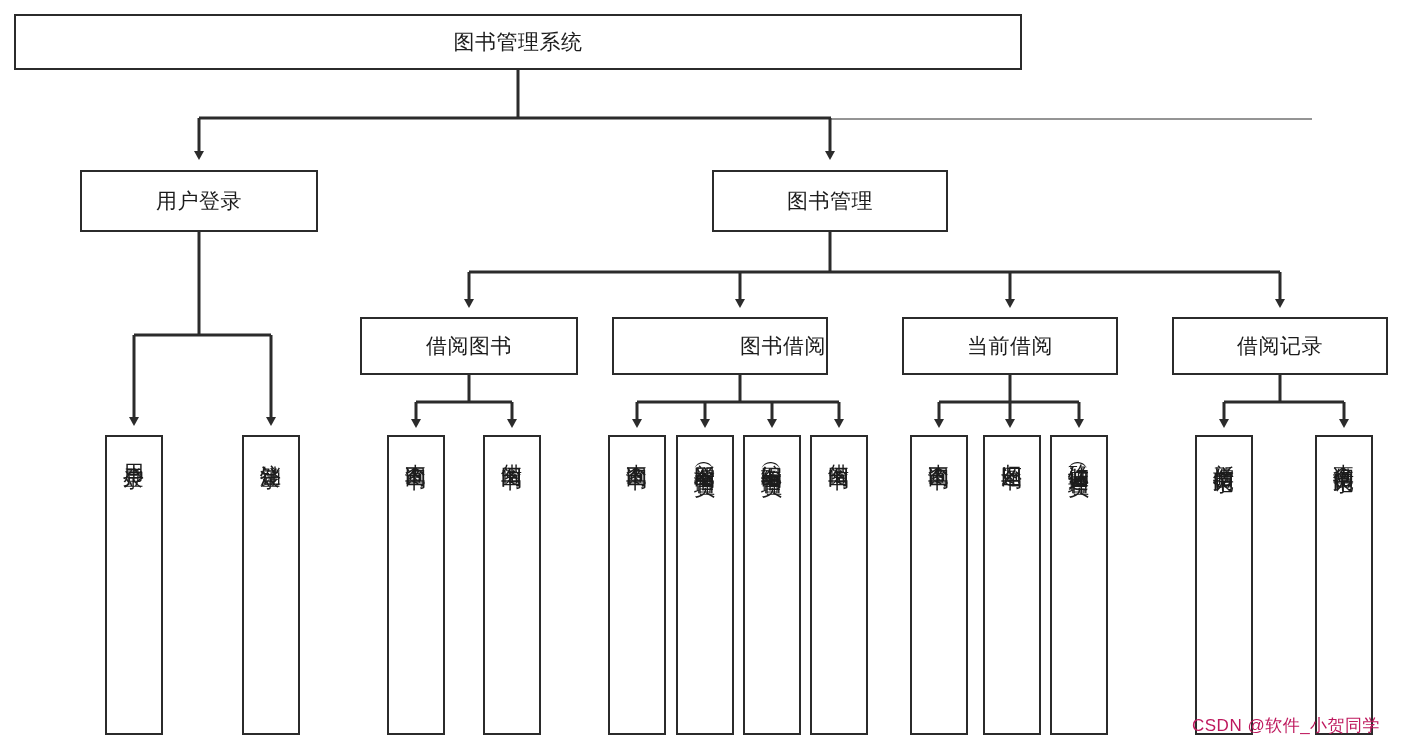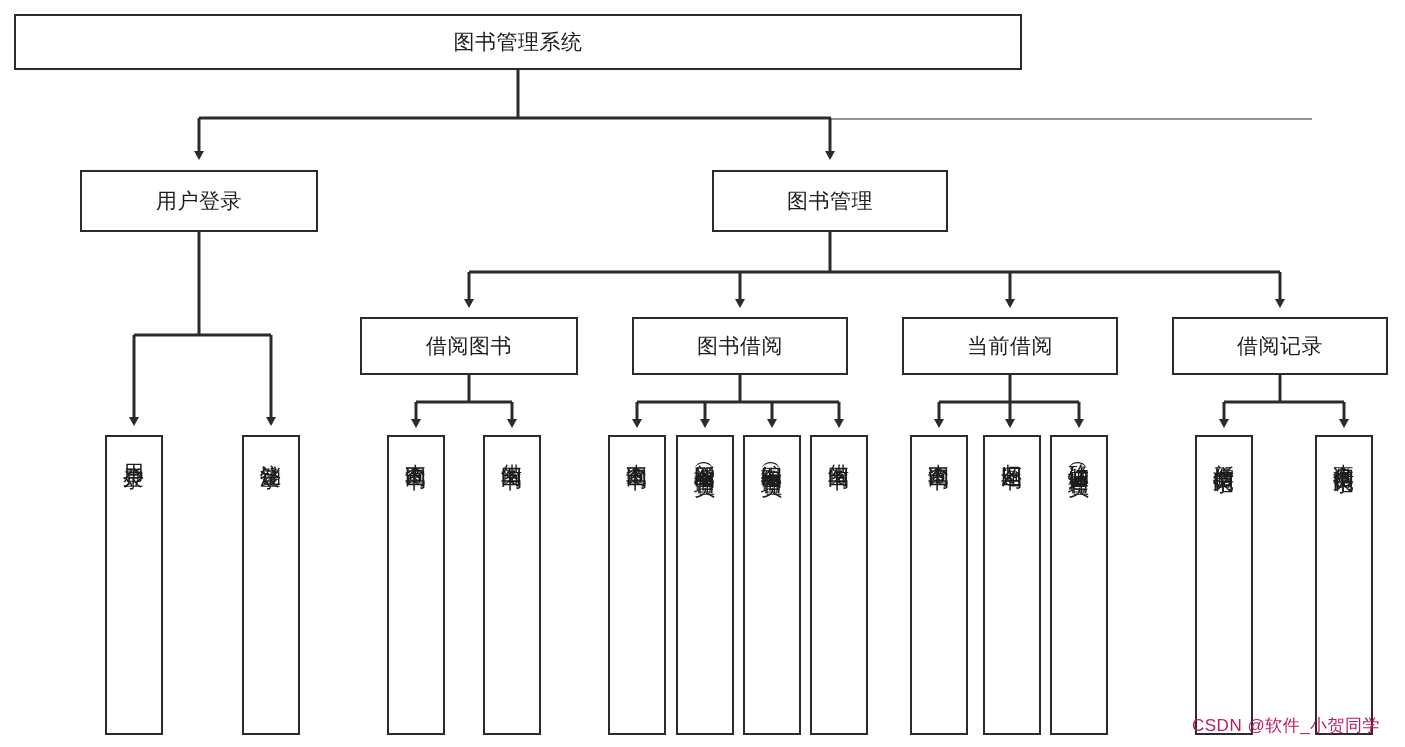--- a/index.html
+++ b/index.html
@@ -140,21 +140,21 @@
   <div class="node horizontal" style="left:80px; top:170px; width:238px; height:62px;">
     <span class="node-label">用户登录</span>
   </div>
   <div class="node horizontal" style="left:712px; top:170px; width:236px; height:62px;">
     <span class="node-label">图书管理</span>
   </div>
 
   <div class="node horizontal" style="left:360px; top:317px; width:218px; height:58px;">
     <span class="node-label">借阅图书</span>
   </div>
-  <div class="node horizontal" style="left:632px; top:317px; width:216px; height:58px;">
+  <div class="node horizontal" style="left:612px; top:317px; width:216px; height:58px;justify-content:flex-end;">
     <span class="node-label">图书借阅</span>
   </div>
   <div class="node horizontal" style="left:902px; top:317px; width:216px; height:58px;">
     <span class="node-label">当前借阅</span>
   </div>
   <div class="node horizontal" style="left:1172px; top:317px; width:216px; height:58px;">
     <span class="node-label">借阅记录</span>
   </div>
 
   <div class="node vertical" style="left:105px; top:435px; width:58px; height:300px;">

